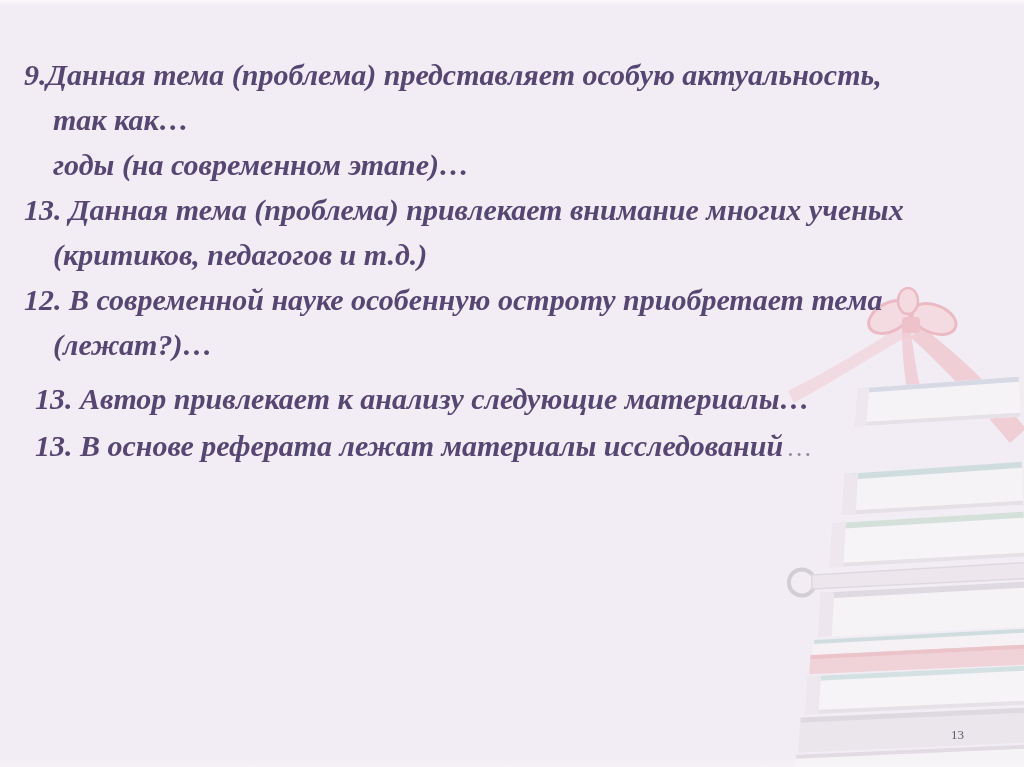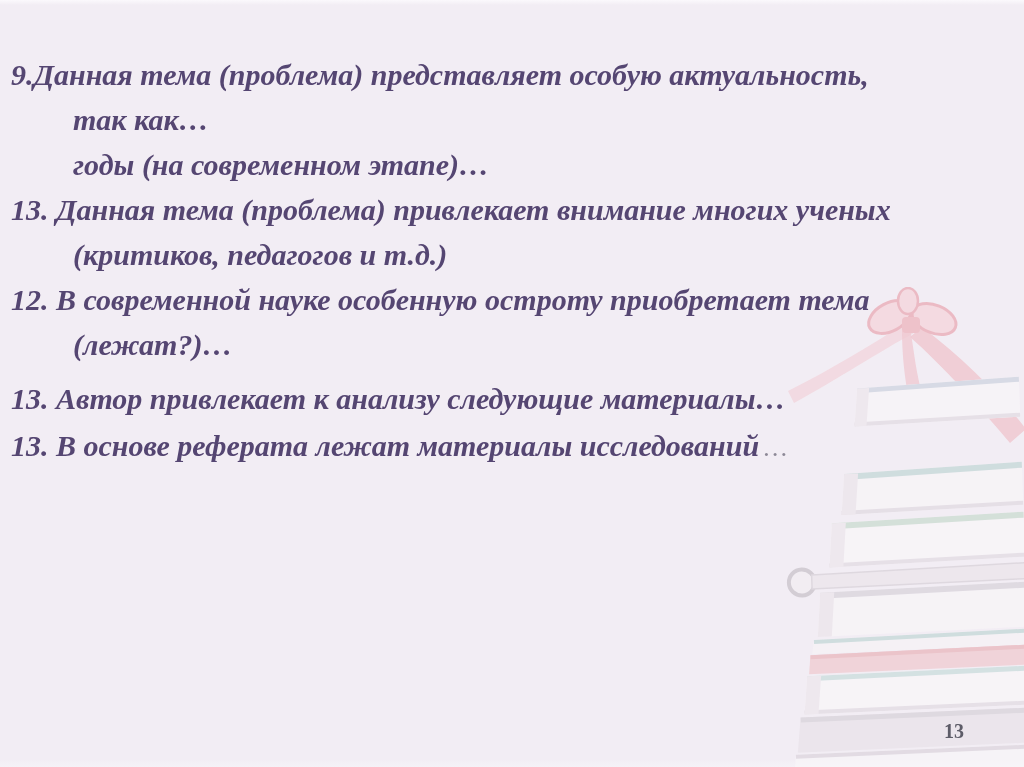--- a/index.html
+++ b/index.html
@@ -32,38 +32,38 @@
     position: absolute;
     left: 0;
     top: 52px;
     width: 1016px;
     color: #554672;
     font-weight: bold;
     font-style: italic;
     font-size: 30px;
   }
   .item { margin: 0; line-height: 45px; }
-  .item.g2 { line-height: 47px; }
+  .item.g2 { line-height: 47px; margin-left: 11px; }
   .item.g2-first { margin-top: 8px; }
-  .line1 { display: block; padding-left: 11px; white-space: nowrap; }
-  .line2 { display: block; padding-left: 73px; white-space: nowrap; }
+  .line1 { display: block; padding-left: 24px; white-space: nowrap; }
+  .line2 { display: block; padding-left: 53px; white-space: nowrap; }
   .suffix {
     color: #8d8896;
     font-weight: 400;
     font-size: 26px;
     margin-left: 5px;
   }
 
   .page-number {
     position: absolute;
     right: 60px;
     bottom: 24px;
-    font-size: 20px;
+    font-size: 13px;
     font-style: normal;
-    font-weight: 700;
+    font-weight: 400;
     color: #5d5c68;
     margin-left: 12px;
   }
 </style>
 </head>
 <body>
 
 <div class="slide">
 
   <div class="books-art">

